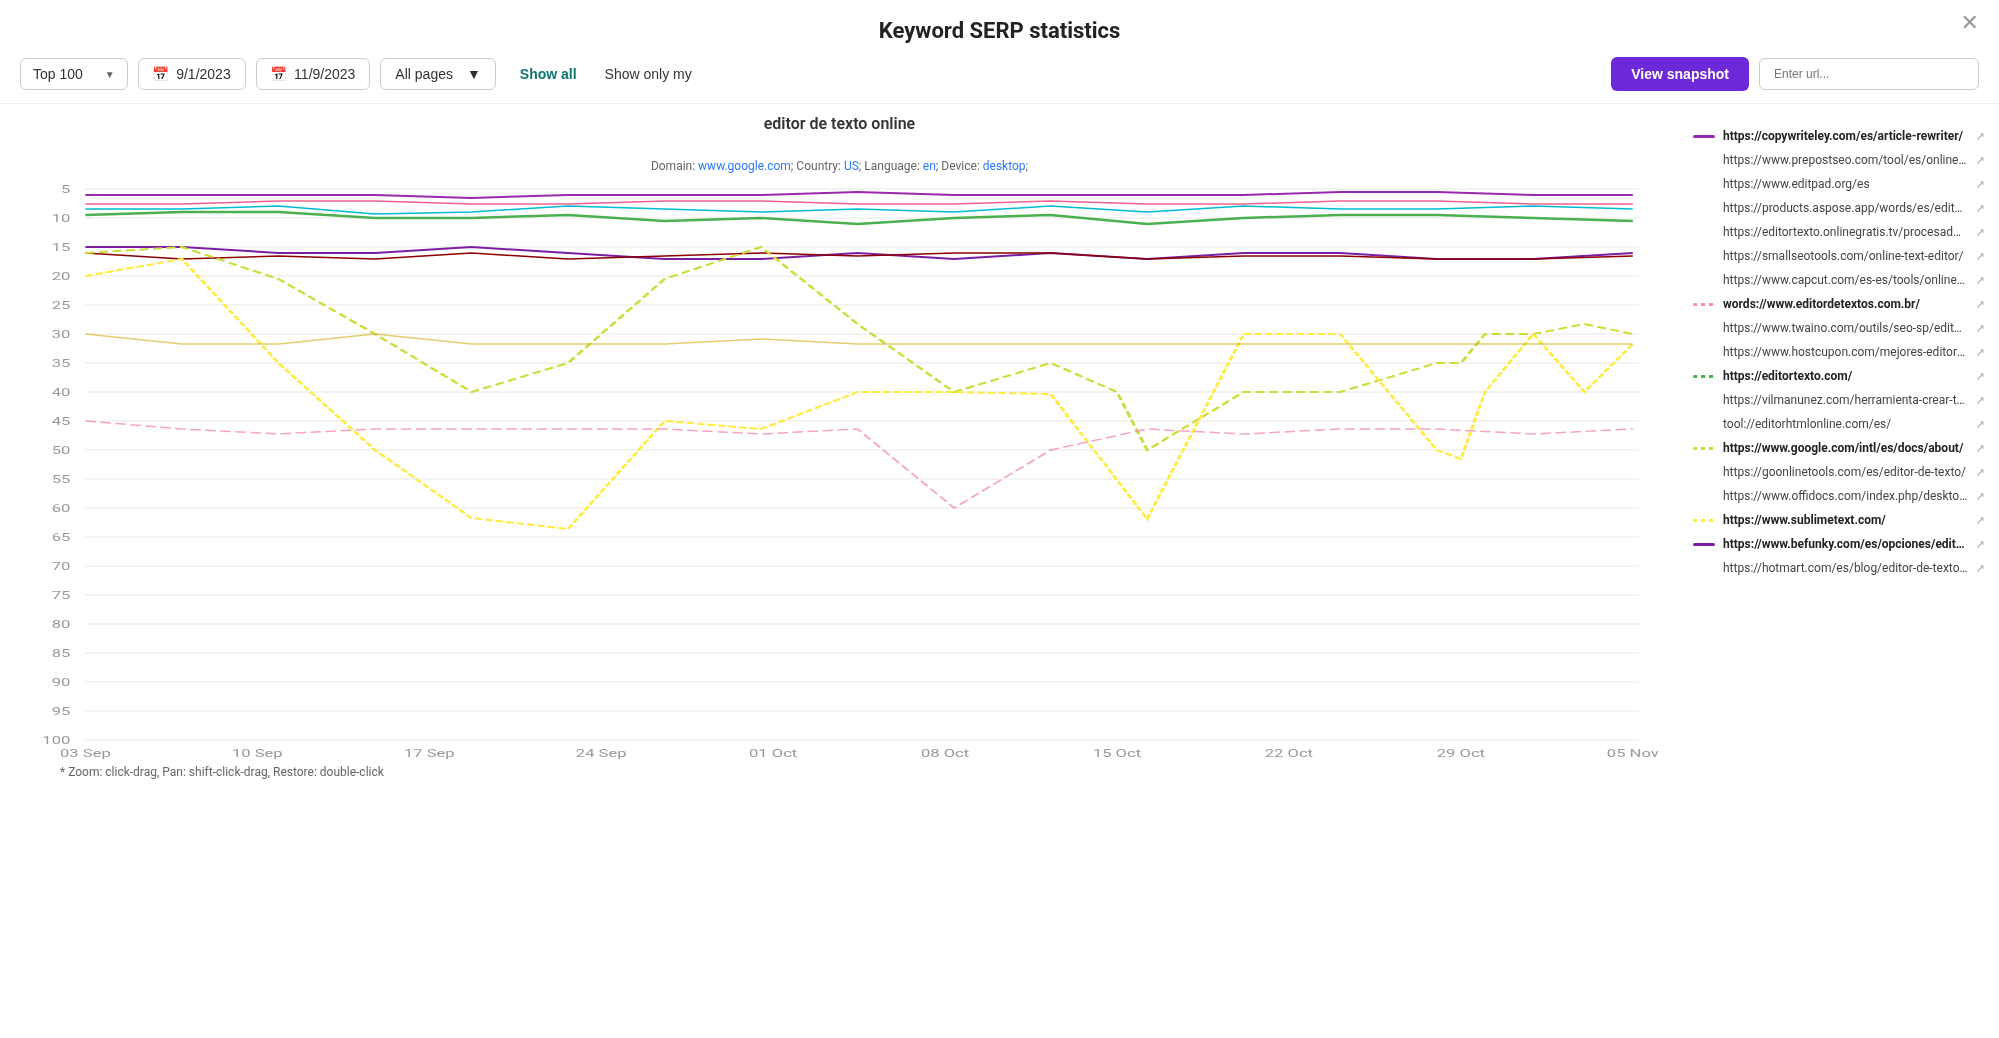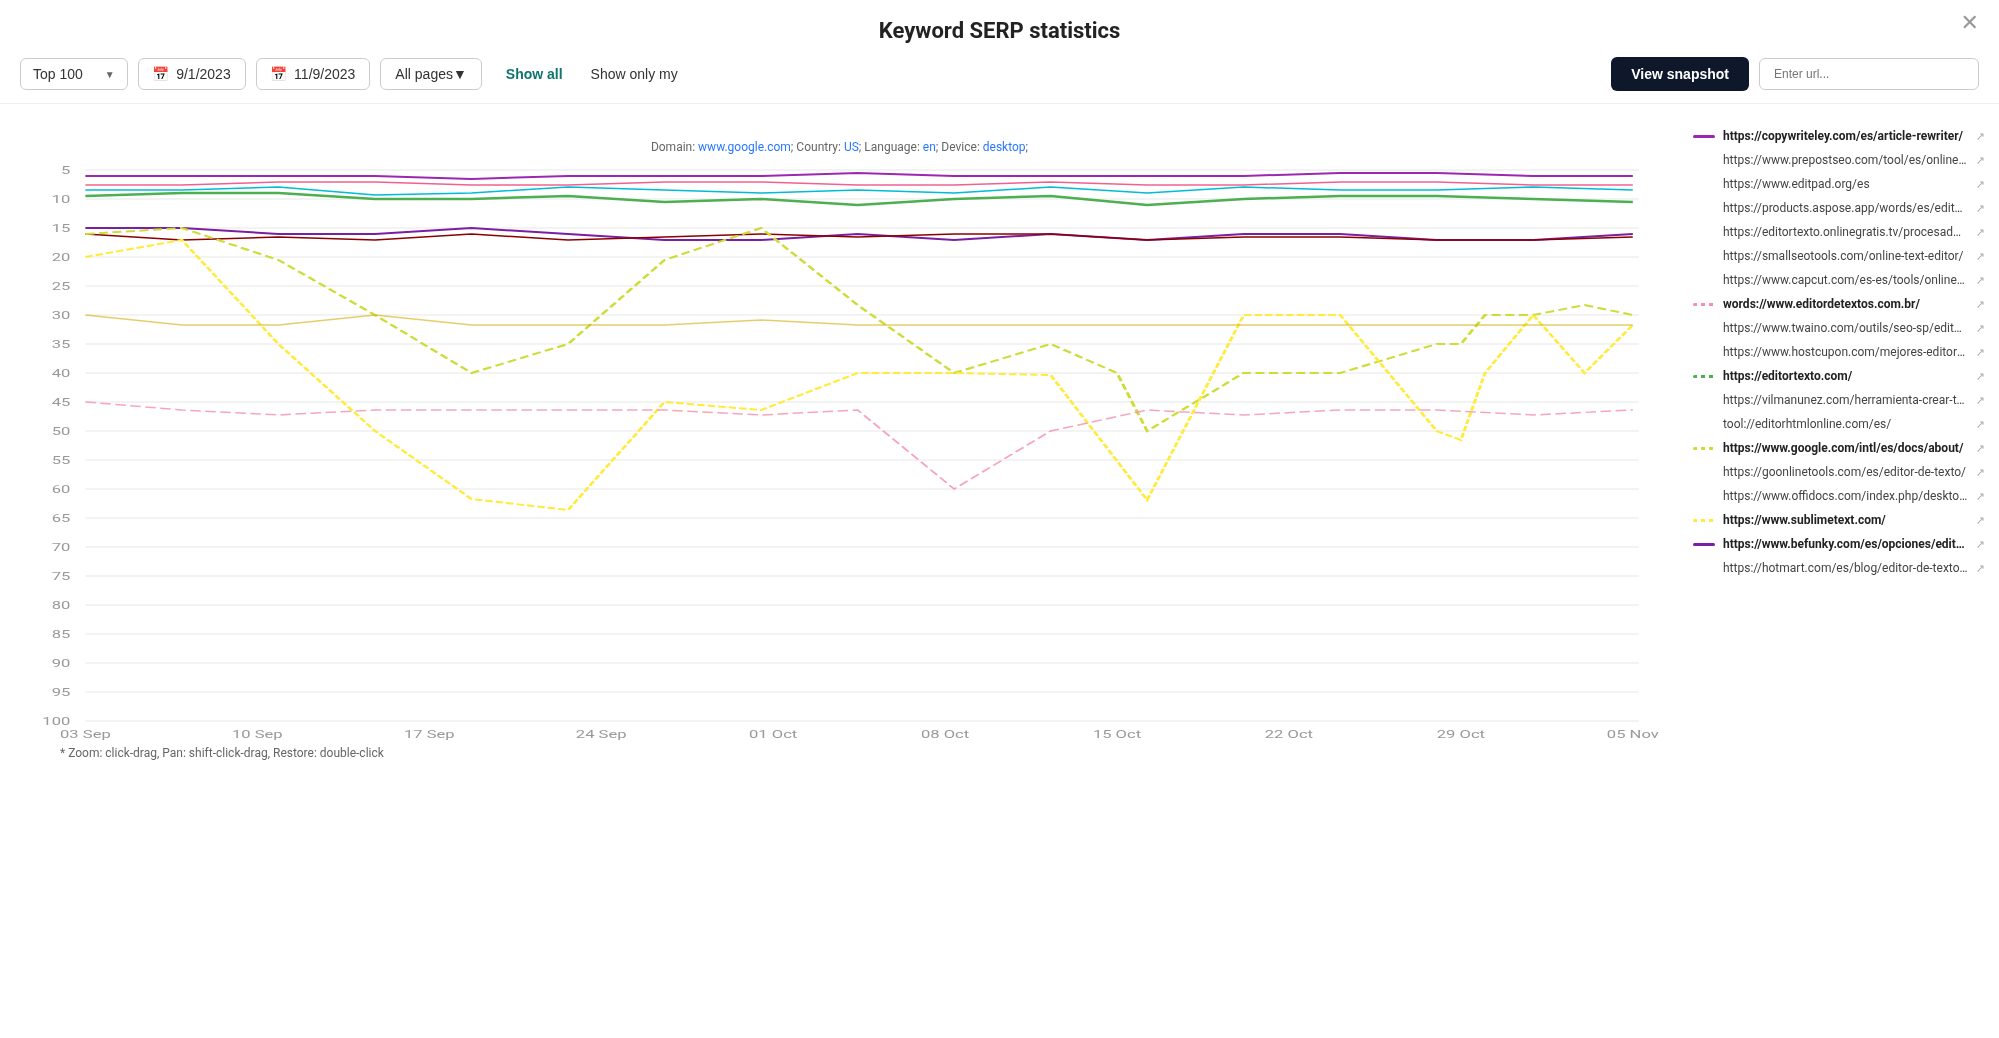--- a/index.html
+++ b/index.html
@@ -32,36 +32,36 @@
     .dropdown-btn .chevron { font-size: 10px; color: #666; }
     
     .date-btn {
       display: flex; align-items: center; gap: 6px;
       border: 1px solid #ccc; border-radius: 6px; padding: 7px 14px;
       background: #fff; cursor: pointer; font-size: 14px; color: #333;
     }
     .date-btn .cal-icon { font-size: 14px; color: #666; }
     
     .pages-btn {
-      display: flex; align-items: center; gap: 0;
+      display: flex; align-items: center; gap: 14px;
       border: 1px solid #ccc; border-radius: 6px; padding: 7px 14px;
       background: #fff; cursor: pointer; font-size: 14px; color: #333;
     }
     
     .toggle-group {
       display: flex; align-items: center; gap: 0;
     }
     .toggle-btn {
       border: none; background: none; cursor: pointer; font-size: 14px;
       padding: 7px 14px; color: #333;
     }
     .toggle-btn.active { font-weight: 600; color: #0f766e; }
     
     .view-snapshot-btn {
-      background: #0f172a; color: #fff; border: none; border-radius: 6px;
+      background: #6d28d9; color: #fff; border: none; border-radius: 6px;
       padding: 9px 20px; font-size: 14px; font-weight: 600; cursor: pointer;
     }
     
     .url-search {
       border: 1px solid #ccc; border-radius: 6px; padding: 8px 14px;
       font-size: 12px; color: #aaa; width: 220px; outline: none;
     }
     
     .main-content {
       display: flex; padding: 10px 0 0;
@@ -157,20 +157,21 @@
   <div class="toolbar-right">
     <button class="view-snapshot-btn">View snapshot</button>
     <input class="url-search" type="text" placeholder="Enter url..." style="">
   </div>
 </div>
 
 <div class="main-content">
 
   <div class="chart-area">
     <div class="chart-header">
+      <div class="keyword-title">editor de texto online</div>
       <div class="meta-info">
         Domain: <span>www.google.com</span>; Country: <span>US</span>; Language: <span>en</span>; Device: <span>desktop</span>;
       </div>
     </div>
 
     <div class="chart-wrapper">
       <svg class="chart-svg" viewBox="0 0 1100 580" preserveAspectRatio="none">
 
         <rect x="0" y="0" width="1100" height="580" fill="#fff"></rect>
 

